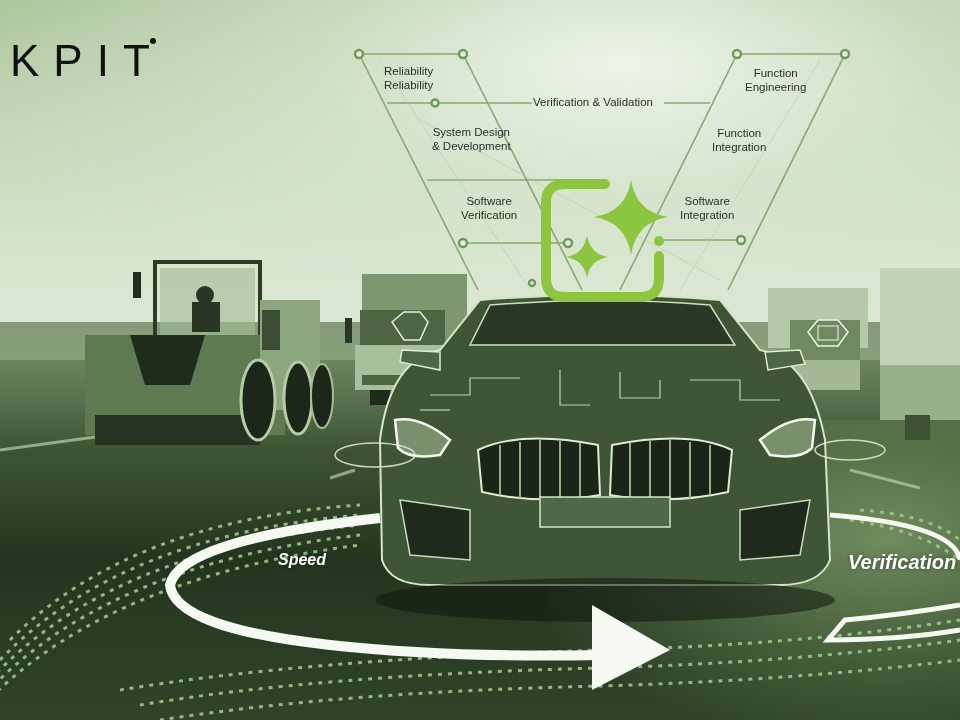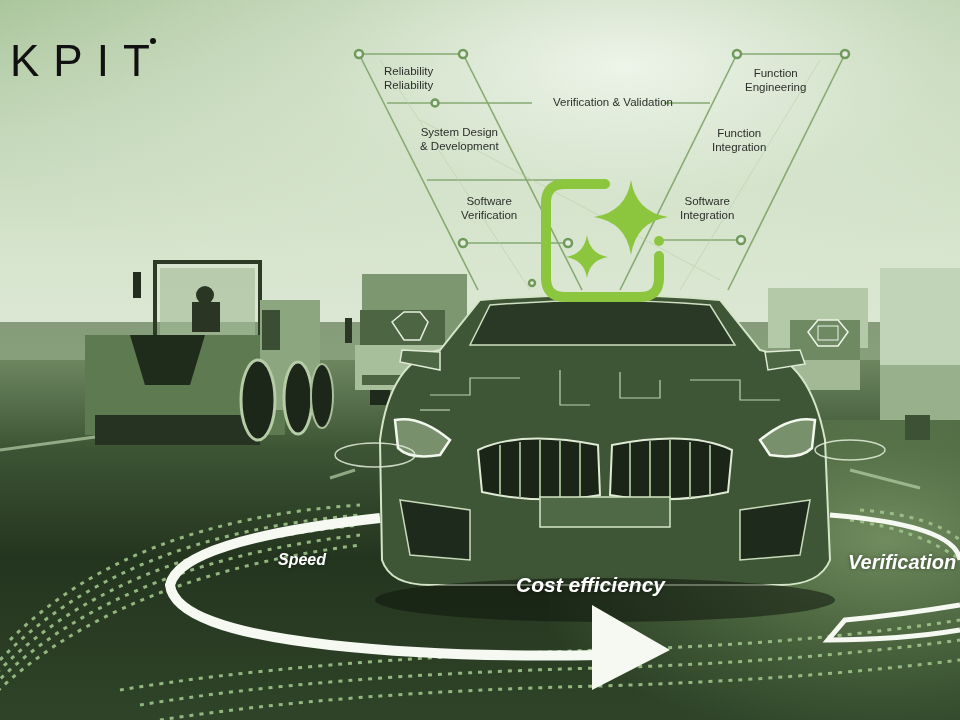--- a/index.html
+++ b/index.html
@@ -10,21 +10,21 @@
     background:radial-gradient(ellipse at 65% 20%,rgba(240,246,236,0.95) 0%,rgba(220,232,212,0.6) 35%,rgba(170,198,155,0) 75%);}
   .horizon{position:absolute;left:0;top:322px;width:960px;height:40px;background:linear-gradient(180deg,#5f7a52,#7d966f);opacity:.7;}
   .road{position:absolute;left:0;top:360px;width:960px;height:360px;
     background:linear-gradient(180deg,#6d8660 0%,#3d5434 25%,#24351f 55%,#2f4428 100%);}
   .road-right{position:absolute;right:0;top:420px;width:420px;height:300px;
     background:radial-gradient(ellipse at 80% 40%,rgba(125,155,105,0.85) 0%,rgba(90,120,75,0.5) 50%,rgba(0,0,0,0) 80%);}
   .logo{position:absolute;left:10px;top:36px;font-size:44px;letter-spacing:14px;color:#111;font-weight:400;}
   .logo-dot2{position:absolute;left:150px;top:38px;width:6px;height:6px;border-radius:50%;background:#111;}
   svg.overlay{position:absolute;left:0;top:0;}
   .vlabel{position:absolute;font-size:11.5px;line-height:14px;color:#2b2f2a;text-align:center;white-space:nowrap;}
-  .vv{position:absolute;font-size:11.5px;color:#2b2f2a;background:transparent;white-space:nowrap;margin-left:20px;}
+  .vv{position:absolute;font-size:11.5px;color:#2b2f2a;background:transparent;white-space:nowrap;}
   .word{position:absolute;color:#fff;font-style:italic;font-weight:700;white-space:nowrap;text-shadow:0 0 4px rgba(0,0,0,.4);}
 </style>
 </head>
 <body>
 
 <div class="stage">
   <div class="sky-light"></div>
   <div class="horizon"></div>
   <div class="road"></div>
   <div class="road-right"></div>
@@ -182,21 +182,21 @@
     </g>
   </svg>
 
   <div class="logo">KPIT</div>
   <div class="logo-dot2"></div>
 
   <div class="vlabel" style="left:384px;top:64px;">
     <div>Reliability</div>
     <div>Reliability</div>
   </div>
-  <div class="vlabel" style="left:420px;top:125px;">
+  <div class="vlabel" style="left:432px;top:125px;">
     <div>System Design</div>
     <div>&amp; Development</div>
   </div>
   <div class="vlabel" style="left:461px;top:194px;">
     <div>Software</div>
     <div>Verification</div>
   </div>
   <div class="vlabel" style="left:745px;top:66px;">
     <div>Function</div>
     <div>Engineering</div>
@@ -205,15 +205,14 @@
     <div>Function</div>
     <div>Integration</div>
   </div>
   <div class="vlabel" style="left:680px;top:194px;">
     <div>Software</div>
     <div>Integration</div>
   </div>
   <div class="vv" style="left:533px;top:96px;">Verification &amp; Validation</div>
 
   <div class="word" style="left:278px;top:551px;font-size:16px;">Speed</div>
-  <div class="word" style="left:516px;top:573px;font-size:21px;">Cost efficiency</div>
   <div class="word" style="left:848px;top:551px;font-size:20px;">Verification</div>
 </div>
 
 </body></html>

